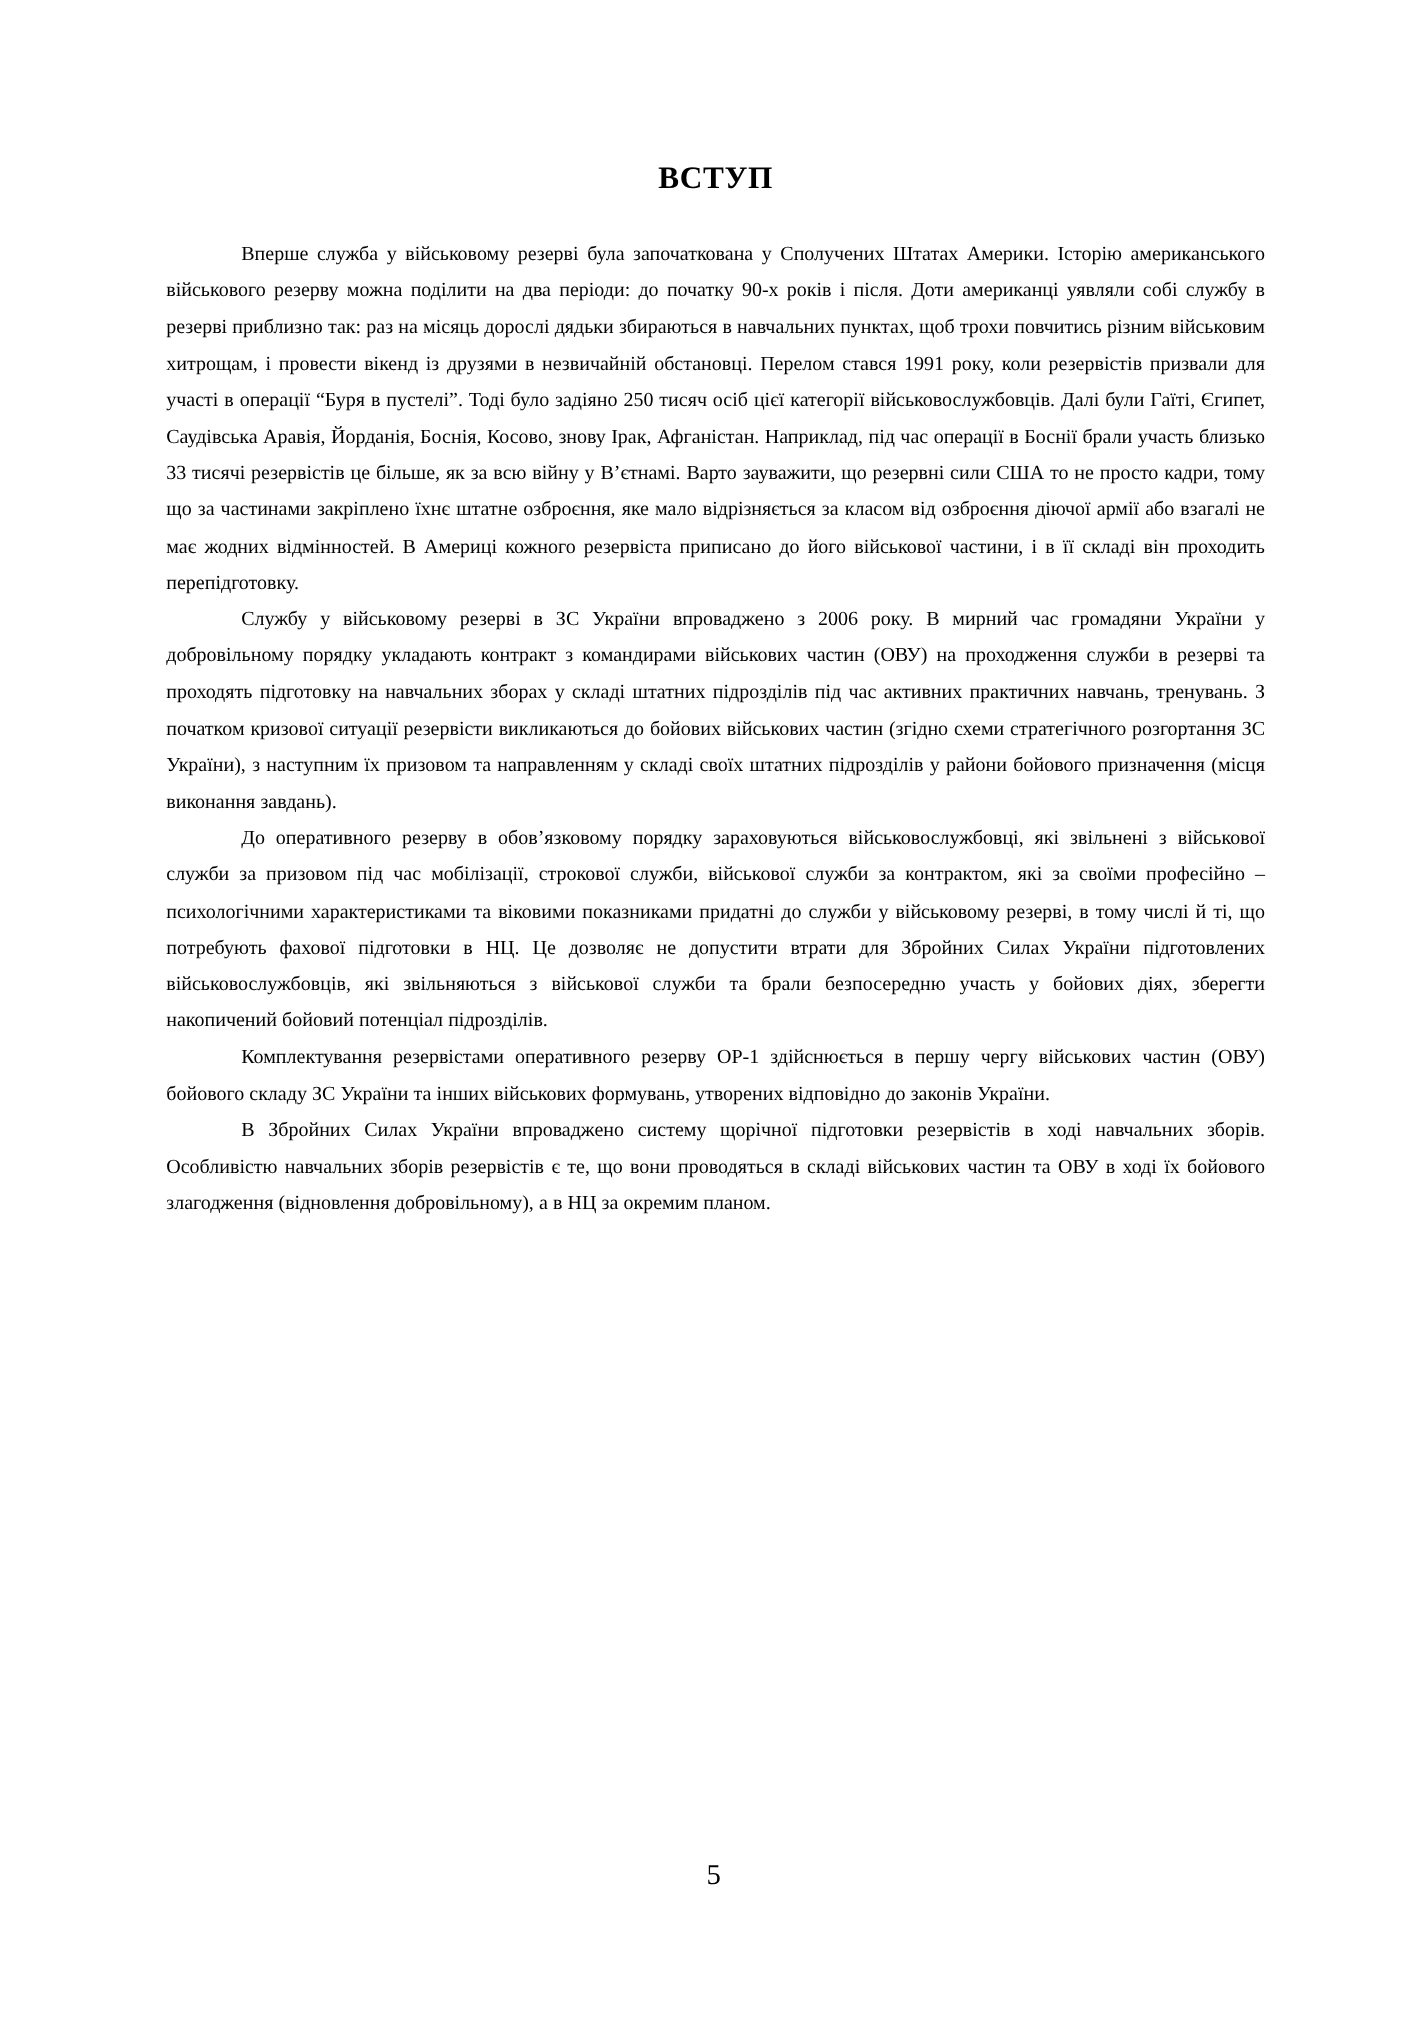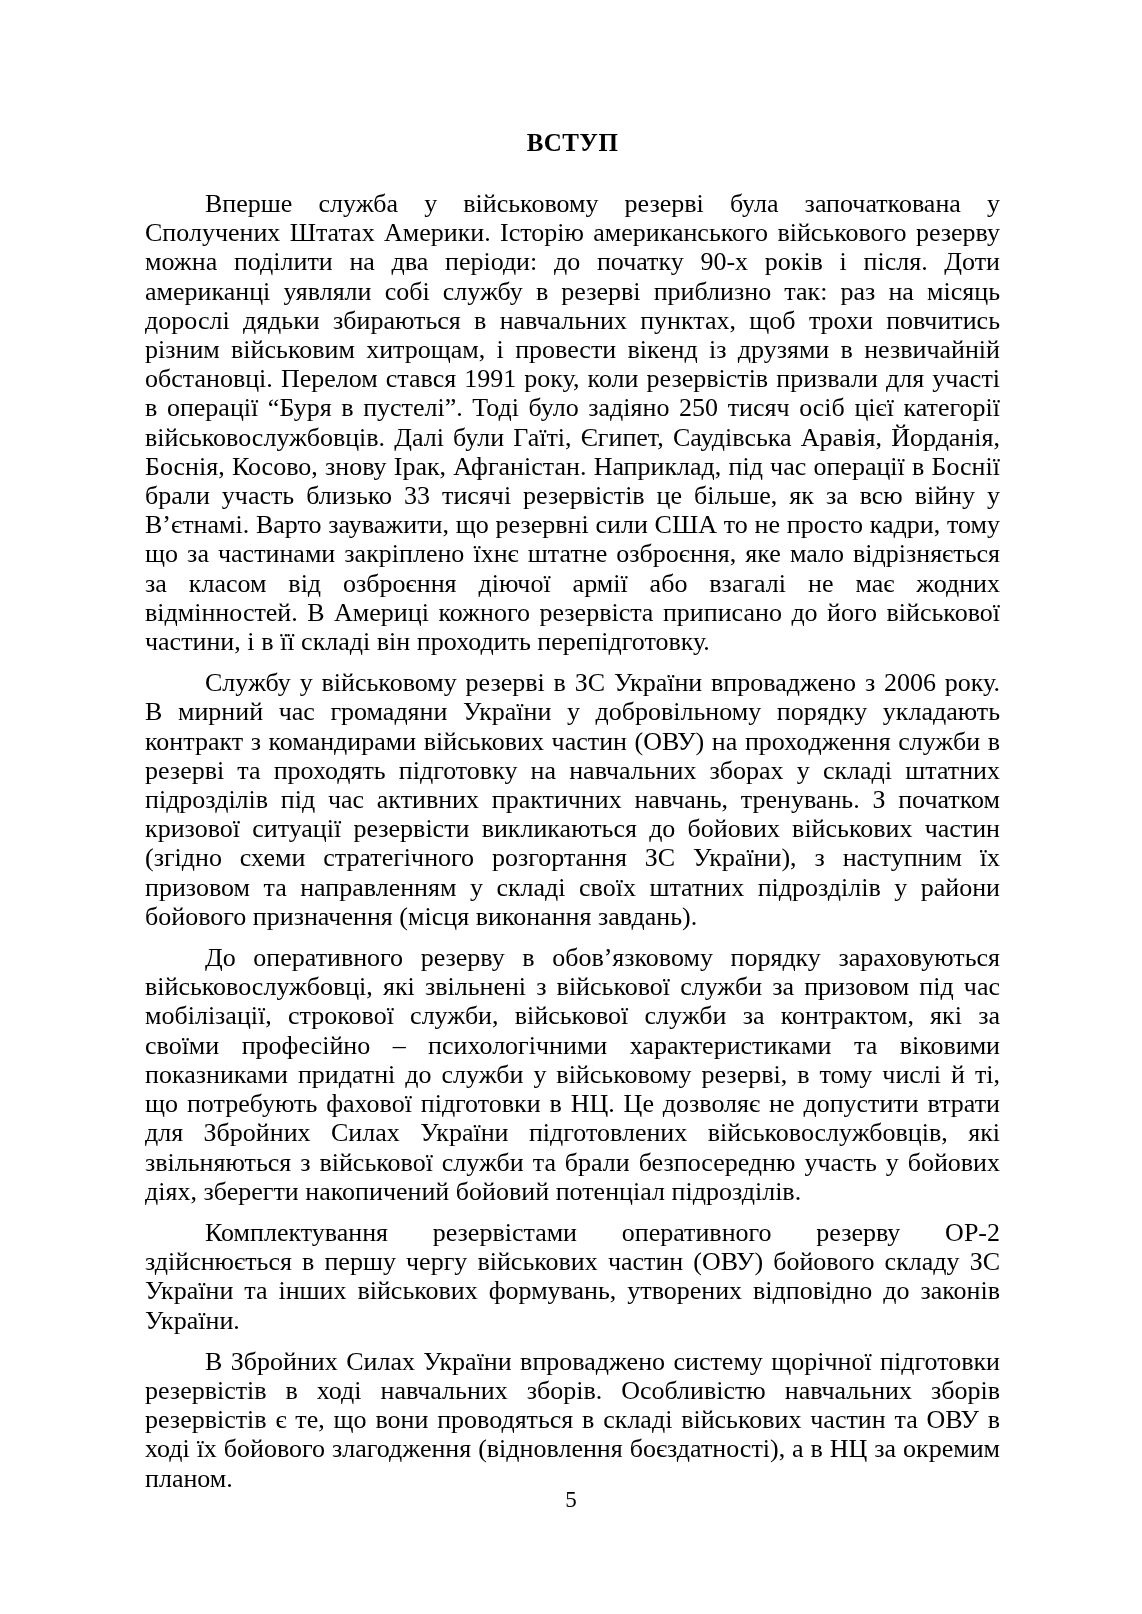--- a/index.html
+++ b/index.html
@@ -31,22 +31,22 @@
   .doc-title {
     font-size: 25px;
     font-weight: bold;
     text-align: center;
     letter-spacing: 0.5px;
     line-height: 29px;
     margin: 0 0 32px 0;
   }
 
   .body-text p {
-    margin: 12px;
-    font-size: 26px;
+    margin: 0;
+    font-size: 16px;
     line-height: 29.2px;
     text-align: justify;
     text-indent: 60px;
     text-justify: inter-word;
     -webkit-hyphens: none;
     hyphens: none;
     word-spacing: 0.1px;
   }
 
   .page-number {
@@ -66,21 +66,21 @@
 <div class="page">
 
   <div class="content">
 
     <h1 class="doc-title">ВСТУП</h1>
 
     <div class="body-text">
       <p>Вперше служба у військовому резерві була започаткована у Сполучених Штатах Америки. Історію американського військового резерву можна поділити на два періоди: до початку 90-х років і після. Доти американці уявляли собі службу в резерві приблизно так: раз на місяць дорослі дядьки збираються в навчальних пунктах, щоб трохи повчитись різним військовим хитрощам, і провести вікенд із друзями в незвичайній обстановці. Перелом стався 1991 року, коли резервістів призвали для участі в операції “Буря в пустелі”. Тоді було задіяно 250 тисяч осіб цієї категорії військовослужбовців. Далі були Гаїті, Єгипет, Саудівська Аравія, Йорданія, Боснія, Косово, знову Ірак, Афганістан. Наприклад, під час операції в Боснії брали участь близько 33 тисячі резервістів це більше, як за всю війну у В’єтнамі. Варто зауважити, що резервні сили США то не просто кадри, тому що за частинами закріплено їхнє штатне озброєння, яке мало відрізняється за класом від озброєння діючої армії або взагалі не має жодних відмінностей. В Америці кожного резервіста приписано до його військової частини, і в її складі він проходить перепідготовку.</p>
       <p>Службу у військовому резерві в ЗС України впроваджено з 2006 року. В мирний час громадяни України у добровільному порядку укладають контракт з командирами військових частин (ОВУ) на проходження служби в резерві та проходять підготовку на навчальних зборах у складі штатних підрозділів під час активних практичних навчань, тренувань. З початком кризової ситуації резервісти викликаються до бойових військових частин (згідно схеми стратегічного розгортання ЗС України), з наступним їх призовом та направленням у складі своїх штатних підрозділів у райони бойового призначення (місця виконання завдань).</p>
       <p>До оперативного резерву в обов’язковому порядку зараховуються військовослужбовці, які звільнені з військової служби за призовом під час мобілізації, строкової служби, військової служби за контрактом, які за своїми професійно – психологічними характеристиками та віковими показниками придатні до служби у військовому резерві, в тому числі й ті, що потребують фахової підготовки в НЦ. Це дозволяє не допустити втрати для Збройних Силах України підготовлених військовослужбовців, які звільняються з військової служби та брали безпосередню участь у бойових діях, зберегти накопичений бойовий потенціал підрозділів.</p>
-      <p>Комплектування резервістами оперативного резерву ОР-2 здійснюється в першу чергу військових частин (ОВУ) бойового складу ЗС України та інших військових формувань, утворених відповідно до законів України.</p>
-      <p>В Збройних Силах України впроваджено систему щорічної підготовки резервістів в ході навчальних зборів. Особливістю навчальних зборів резервістів є те, що вони проводяться в складі військових частин та ОВУ в ході їх бойового злагодження (відновлення боєздатності), а в НЦ за окремим планом.</p>
+      <p>Комплектування резервістами оперативного резерву ОР-1 здійснюється в першу чергу військових частин (ОВУ) бойового складу ЗС України та інших військових формувань, утворених відповідно до законів України.</p>
+      <p>В Збройних Силах України впроваджено систему щорічної підготовки резервістів в ході навчальних зборів. Особливістю навчальних зборів резервістів є те, що вони проводяться в складі військових частин та ОВУ в ході їх бойового злагодження (відновлення добровільному), а в НЦ за окремим планом.</p>
     </div>
 
   </div>
 
   <div class="page-number">5</div>
 
 </div>
 
 </body></html>

